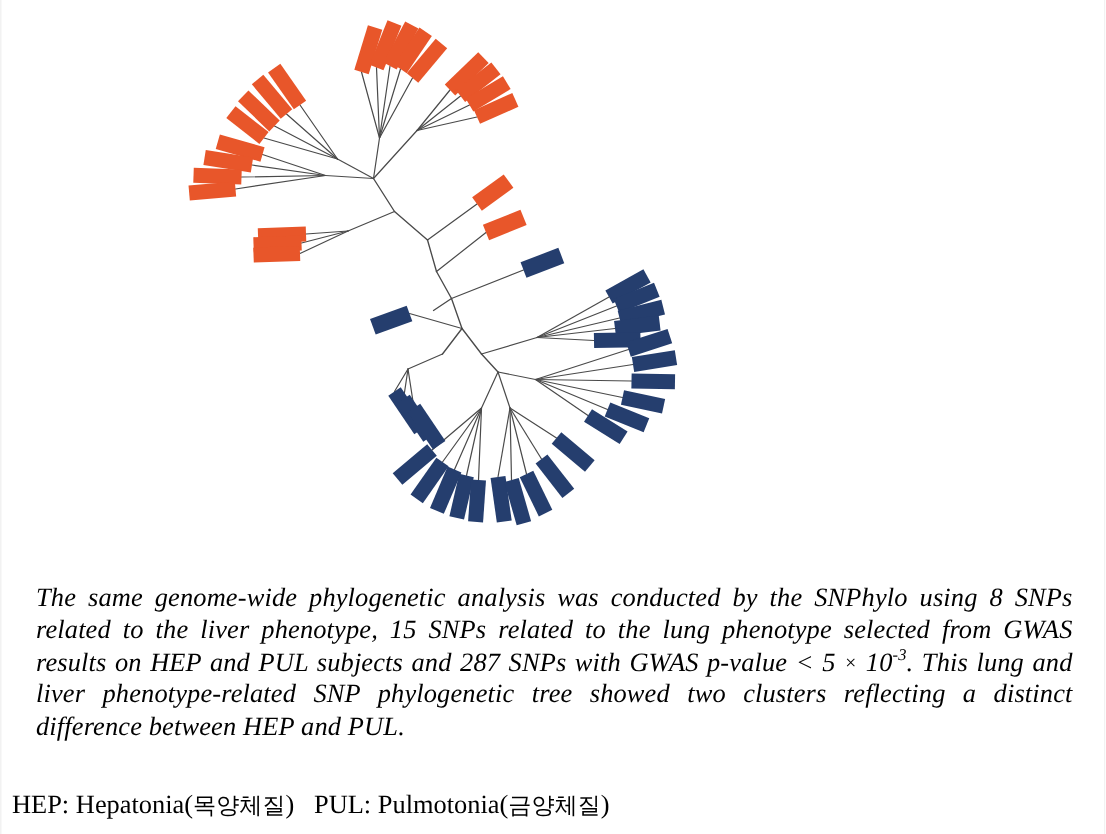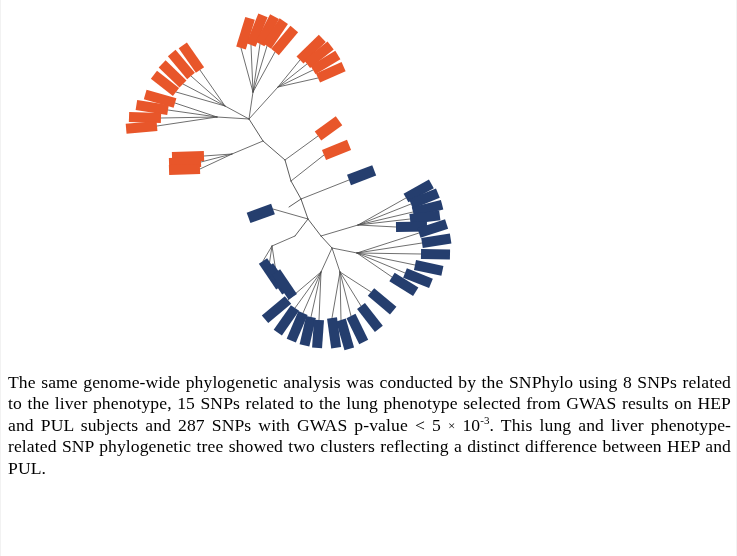--- a/index.html
+++ b/index.html
@@ -31,22 +31,23 @@
     position:absolute;
     left:7px;
     top:372px;
     width:723px;
   }
   .para{
     font-size:17.6px;
     line-height:21.4px;
     text-align:justify;
     text-justify:inter-word;
-    margin:0;
+    margin:16px;
     letter-spacing:0.1px;
+    font-style:italic;
   }
   .para sup{font-size:11px;vertical-align:super;line-height:0;}
   .legend-line{
     margin:0;
     padding-top:15px;
     font-size:17.6px;
     line-height:21.4px;
     white-space:pre;
   }
   .kor{font-family:"DejaVu Sans","Liberation Sans",sans-serif;font-size:15.4px;}
@@ -315,15 +316,16 @@
         <g transform="translate(370,292) rotate(40)">
           <rect x="0" y="-5" width="29" height="10" fill="#253E6E"></rect>
         </g>
       </g>
     </svg>
   </div>
 
   <div id="caption-block">
     <p class="para"><span>The same genome-wide phylogenetic analysis was conducted by the SNPhylo using 8 SNPs related to the liver phenotype, 15 SNPs related to the lung phenotype selected from GWAS results on HEP and PUL subjects and 287 SNPs with GWAS p-value &lt; 5 </span><span class="times-x">×</span><span> 10</span><sup>-3</sup><span>. This lung and liver phenotype-related SNP phylogenetic tree showed two clusters reflecting a distinct difference between HEP and PUL.</span></p>
 
+    <p class="legend-line"><span>HEP:</span><span> </span><span>Hepatonia(</span><span class="kor">목양체질</span><span>)</span><span>   </span><span>PUL:</span><span> </span><span>Pulmotonia(</span><span class="kor">금양체질</span><span>)</span></p>
   </div>
 
 </div>
 
 </body></html>

